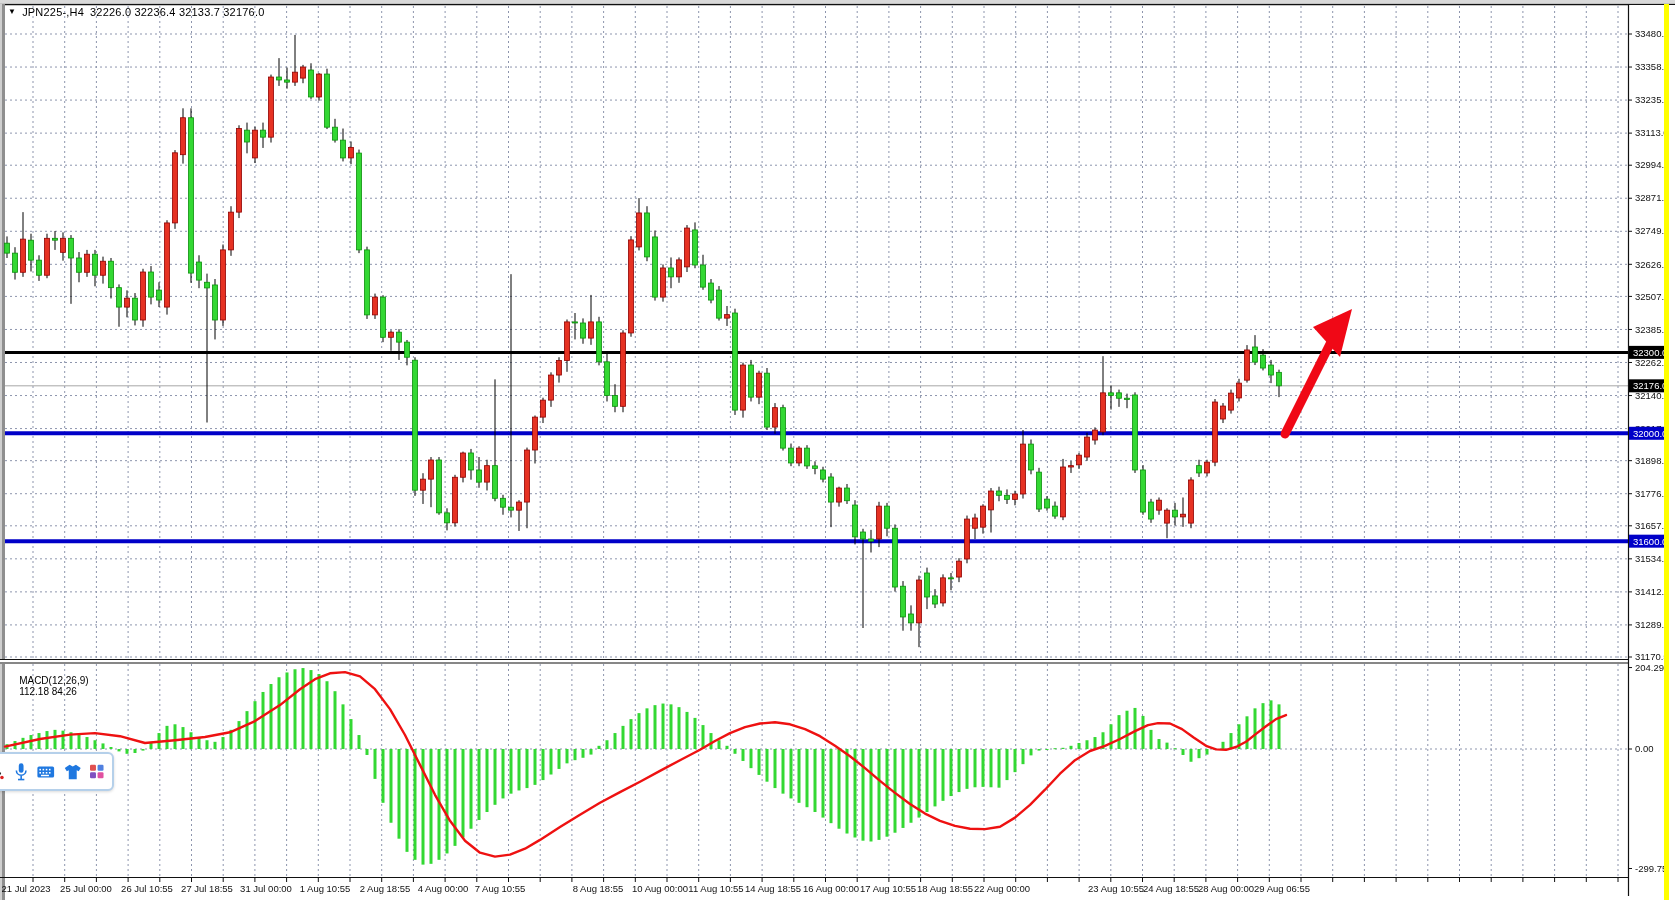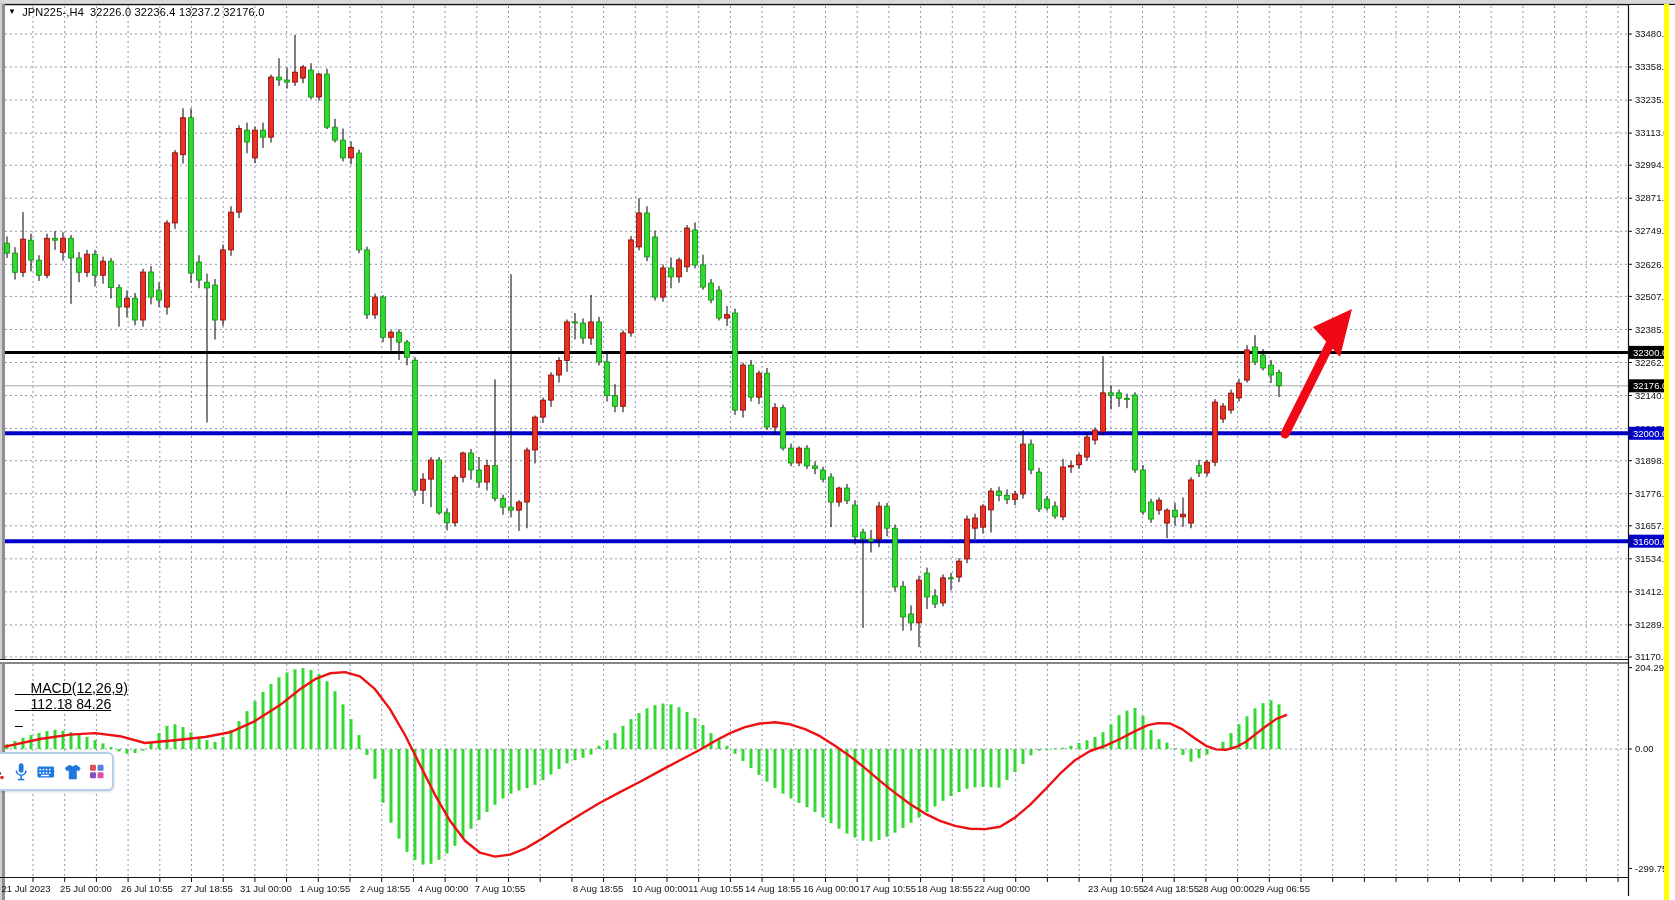--- a/index.html
+++ b/index.html
@@ -1,21 +1,21 @@
 <!DOCTYPE html>
 <html><head>
 <meta charset="utf-8">
 <style>
   html,body{margin:0;padding:0;background:#fff;font-family:"Liberation Sans",sans-serif;}
   #terminal{position:relative;width:1675px;height:900px;background:#fff;overflow:hidden;}
   #chart-svg{position:absolute;left:0;top:0;}
   .overlay{position:absolute;color:#000;white-space:pre;}
   #symbol-info{left:8px;top:6px;font-size:11px;letter-spacing:0.2px;display:flex;align-items:center;gap:6px;}
   #symbol-info .tri{font-size:8px;transform:translateY(-1px);}
-  #macd-label{left:15px;top:664px;font-size:14px;text-decoration:underline;}
+  #macd-label{left:8px;top:664px;font-size:10px;}
   #icon-toolbar{position:absolute;left:-8px;top:752px;width:122px;height:39px;background:#fff;border:2px solid #b5d0ea;border-radius:6px;box-shadow:0 1px 3px rgba(0,0,0,.15);display:flex;align-items:center;justify-content:flex-end;gap:9px;padding-right:8px;box-sizing:border-box;}
   #icon-toolbar svg{display:block;}
 </style>
 </head>
 <body>
 
 <div id="terminal">
   <svg id="chart-svg" width="1675" height="900">
       <rect x="0" y="0" width="1675" height="900" fill="#fff"></rect>
       <rect x="0" y="0" width="1675" height="3" fill="#d9d9d9"></rect>
@@ -785,21 +785,21 @@
       <rect x="1664" y="4" width="5" height="896" fill="#ffff00"></rect>
       <g>
         <line x1="1285" y1="434" x2="1332" y2="340" stroke="#f00816" stroke-width="9" stroke-linecap="round"></line>
         <polygon points="1352,309 1313,327 1340,357" fill="#f00816"></polygon>
       </g>
     </svg>
 
   <div class="overlay" id="symbol-info">
     <span class="tri">▼</span>
     <span>JPN225-,H4</span>
-    <span>32226.0 32236.4 13237.2 32176.0</span>
+    <span>32226.0 32236.4 32133.7 32176.0</span>
   </div>
 
   <div class="overlay" id="macd-label">
     <span>MACD(12,26,9)</span>
     <span>112.18 84.26</span>
   </div>
 
   <div id="icon-toolbar">
     <svg width="14" height="22" viewBox="0 0 14 22">
       <path d="M2,2 L9,13 L7,16 Z" fill="#222"></path>

